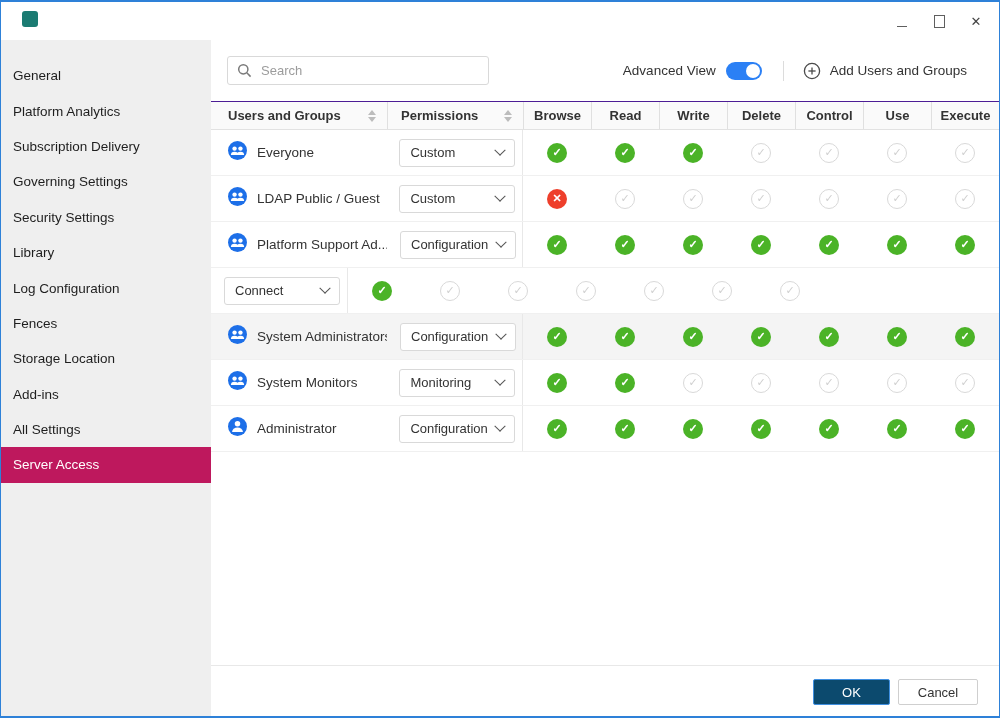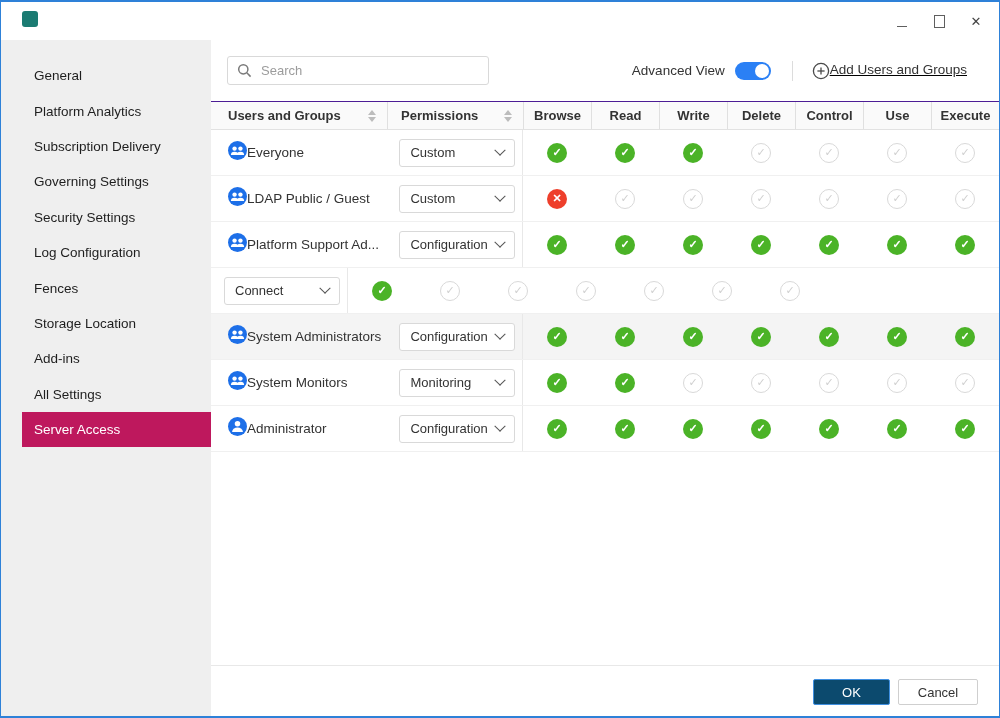--- a/index.html
+++ b/index.html
@@ -11,51 +11,51 @@
   
   .titlebar{position:absolute;top:0;left:0;right:0;height:38px;background:#fff;}
   .app-icon{position:absolute;left:21px;top:9px;width:16px;height:16px;border-radius:3px;background:#1b7b72;}
   .win-controls{position:absolute;right:16px;top:0;height:38px;display:flex;align-items:center;gap:23px;}
   .wc{display:flex;align-items:center;justify-content:center;width:14px;height:14px;cursor:default;}
   .wc-min-bar{width:10px;height:1px;background:#5f5f5f;transform:translateY(5px);}
   .wc-max-box{width:9px;height:11px;border:1px solid #5f5f5f;}
   .wc-close{font-size:13px;color:#444;line-height:1;}
   
   .sidebar{position:absolute;top:38px;left:0;width:210px;bottom:0;background:#efefef;box-sizing:border-box;padding-top:18px;}
-  .sb-item{height:35.4px;display:flex;align-items:center;padding-left:12px;font-size:13.5px;color:#1e1e1e;cursor:default;margin-left:21px;}
+  .sb-item{height:35.4px;display:flex;align-items:center;padding-left:12px;font-size:13.5px;color:#1e1e1e;cursor:default;}
   .sb-item.selected{background:#be185d;color:#fff;}
   
   .main{position:absolute;top:38px;left:210px;right:0;bottom:0;background:#fff;}
   
   .searchbox{position:absolute;left:16px;top:16px;width:262px;height:29px;box-sizing:border-box;
     border:1px solid #d9d9d9;border-radius:3px;display:flex;align-items:center;padding:0 9px;background:#fff;}
   .searchbox input{border:0;outline:0;flex:1;font-size:13px;color:#ec4899;font-family:"Liberation Sans",sans-serif;margin-left:7px;background:transparent;}
   .searchbox input::placeholder{color:#9c9c9c;}
   .toolbar-right{position:absolute;right:32px;top:16px;height:29px;display:flex;align-items:center;}
   .adv-label{font-size:13.5px;color:#333;margin-right:10px;}
   .toggle{position:relative;width:36px;height:18px;border-radius:9px;background:#2b80f5;cursor:pointer;}
   .toggle .knob{position:absolute;right:2px;top:2px;width:14px;height:14px;border-radius:50%;background:#fff;}
   .tb-divider{width:1px;height:20px;background:#dcdcdc;margin:0 19px 0 21px;}
-  .add-users{display:flex;align-items:flex-start;gap:0;cursor:pointer;background:none;border:0;padding:0;font-family:"Liberation Sans",sans-serif;text-decoration:underline;}
+  .add-users{display:flex;align-items:center;gap:9px;cursor:pointer;background:none;border:0;padding:0;font-family:"Liberation Sans",sans-serif;}
   .add-users .lbl{font-size:13.5px;color:#333;}
   
   .table{position:absolute;left:0;top:61px;right:0;}
   .thead{display:flex;height:29px;box-sizing:border-box;background:#fafafa;border-top:1px solid #4c1d95;border-bottom:1px solid #e2e2e2;}
   .th{display:flex;align-items:center;font-size:13px;font-weight:bold;color:#333;box-sizing:border-box;border-left:1px solid #e0e0e0;}
   .th:first-child{border-left:0;}
   .th.c-name{width:176px;padding-left:17px;}
   .th.c-perm{width:136px;padding-left:13px;}
   .th.c-status{width:68px;justify-content:center;}
   .sort{display:flex;flex-direction:column;gap:2px;margin-left:auto;margin-right:11px;}
   .sort i{display:block;width:0;height:0;border-left:4px solid transparent;border-right:4px solid transparent;}
   .sort .up{border-bottom:5px solid #bcbcbc;}
   .sort .down{border-top:5px solid #bcbcbc;}
   .row{display:flex;height:46px;box-sizing:border-box;border-bottom:1px solid #f0f0f0;align-items:center;background:#fff;}
   .row.highlighted{background:#f4f4f4;}
-  .cell-name{width:176px;box-sizing:border-box;padding-left:17px;display:flex;align-items:center;}
+  .cell-name{width:176px;box-sizing:border-box;padding-left:17px;display:flex;align-items:center;gap:10px;}
   .cell-name .nm{font-size:13.5px;color:#333;white-space:nowrap;overflow:hidden;}
   .cell-perm{width:136px;box-sizing:border-box;}
   .select{margin-left:13px;width:116px;height:28px;box-sizing:border-box;border:1px solid #d9d9d9;border-radius:3px;
     background:#fff;display:flex;align-items:center;padding:0 10px;cursor:pointer;}
   .select .val{font-size:13px;color:#333;flex:1;white-space:nowrap;overflow:hidden;}
   .select .chev{width:7px;height:7px;border-right:1.6px solid #555;border-bottom:1.6px solid #555;transform:rotate(45deg) translate(-2px,-2px);flex:none;}
   .cell-statuses{display:flex;height:100%;align-items:center;border-left:1px solid #e8e8e8;box-sizing:border-box;}
   .stcell{width:68px;display:flex;justify-content:center;}
   .st{width:20px;height:20px;border-radius:50%;display:flex;align-items:center;justify-content:center;
     font-size:11px;font-weight:bold;box-sizing:border-box;cursor:pointer;}
@@ -95,20 +95,23 @@
     <span>Platform Analytics</span>
   </div>
       <div class="sb-item">
     <span>Subscription Delivery</span>
   </div>
       <div class="sb-item">
     <span>Governing Settings</span>
   </div>
       <div class="sb-item">
     <span>Security Settings</span>
+  </div>
+      <div class="sb-item">
+    <span>Library</span>
   </div>
       <div class="sb-item">
     <span>Log Configuration</span>
   </div>
       <div class="sb-item">
     <span>Fences</span>
   </div>
       <div class="sb-item">
     <span>Storage Location</span>
   </div>

